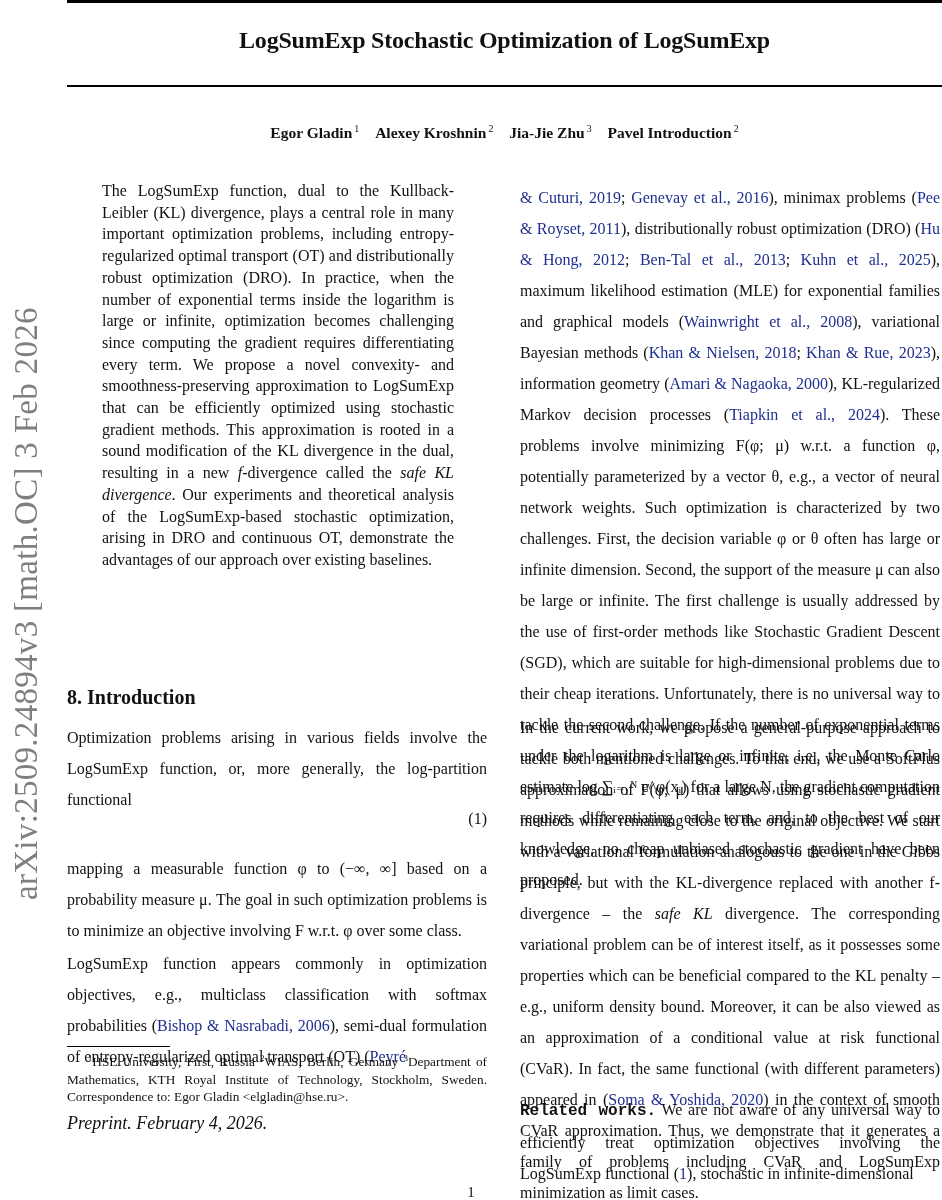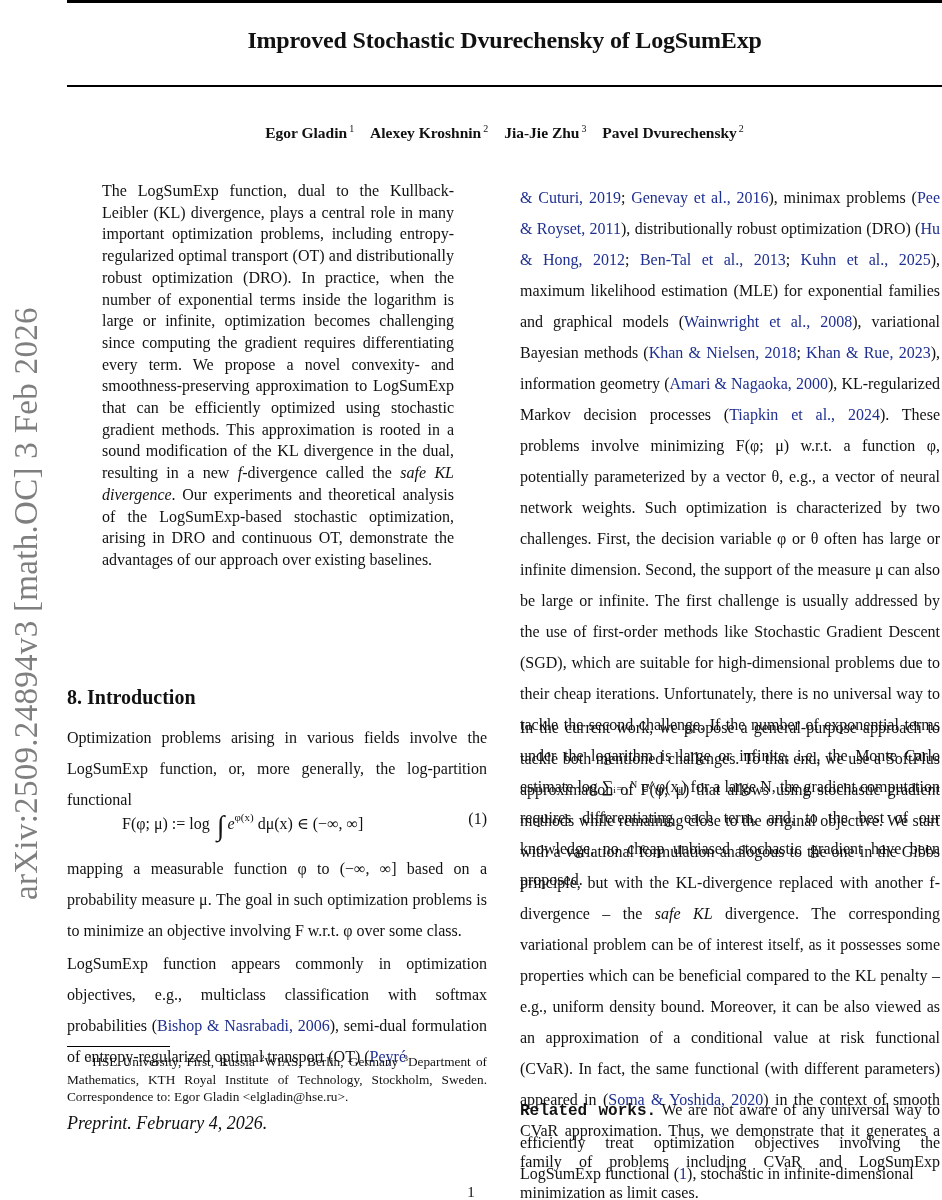--- a/index.html
+++ b/index.html
@@ -63,47 +63,43 @@
   .rp1 { position: absolute; top: 182px; left: 520px; width: 420px; }
   .rp2 { position: absolute; top: 712px; left: 520px; width: 420px; }
   .rp3 { position: absolute; top: 1094px; left: 520px; width: 420px; }
   .run-in { font-weight: bold; font-family: Liberation Mono, monospace; }
   i.m { font-style: italic; }
 </style>
 </head>
 <body>
 
 <div class="rule rule-top"></div>
-<h1 class="title" style="margin:0;">Improved Stochastic Dvurechensky of LogSumExp</h1>
+<h1 class="title" style="margin:0;">LogSumExp Stochastic Optimization of LogSumExp</h1>
 <div class="rule rule-bottom"></div>
 
 <div class="authors">
   <span class="author"><span>Egor Gladin</span><sup>1</sup></span>
   <span class="author"><span>Alexey Kroshnin</span><sup>2</sup></span>
   <span class="author"><span>Jia-Jie Zhu</span><sup>3</sup></span>
-  <span class="author"><span>Pavel Dvurechensky</span><sup>2</sup></span>
+  <span class="author"><span>Pavel Introduction</span><sup>2</sup></span>
 </div>
 
 <div class="arxiv-stamp">arXiv:2509.24894v3  [math.OC]  3 Feb 2026</div>
 
 <div class="col-left">
   <p class="abstract-body" style="margin-top:0;">
     <span>The LogSumExp function, dual to the Kullback-Leibler (KL) divergence, plays a central role in many important optimization problems, including entropy-regularized optimal transport (OT) and distributionally robust optimization (DRO). In practice, when the number of exponential terms inside the logarithm is large or infinite, optimization becomes challenging since computing the gradient requires differentiating every term. We propose a novel convexity- and smoothness-preserving approximation to LogSumExp that can be efficiently optimized using stochastic gradient methods. This approximation is rooted in a sound modification of the KL divergence in the dual, resulting in a new </span><i class="m">f</i><span>-divergence called the </span><i>safe KL divergence</i><span>. Our experiments and theoretical analysis of the LogSumExp-based stochastic optimization, arising in DRO and continuous OT, demonstrate the advantages of our approach over existing baselines.</span>
   </p>
 </div>
 
 <div class="section-title">8. Introduction</div>
 
 <p class="para intro-p1">Optimization problems arising in various fields involve the LogSumExp function, or, more generally, the log-partition functional</p>
 
 <div class="eq">
-  <span class="expr">
-    <span>F(φ; μ) := log</span>
-    <span class="integral">∫</span><i>e</i><span class="exp-sup">φ(x)</span><span> dμ(x) ∈ (−∞, ∞]</span>
-  </span>
   <span class="eq-num">(1)</span>
 </div>
 
 <p class="para intro-p2">mapping a measurable function φ to (−∞, ∞] based on a probability measure μ.  The goal in such optimization problems is to minimize an objective involving F w.r.t. φ over some class.</p>
 
 <p class="para intro-p3">
   <span>LogSumExp function appears commonly in optimization objectives, e.g., multiclass classification with softmax probabilities (</span><a class="cite">Bishop &amp; Nasrabadi, 2006</a><span>), semi-dual formulation of entropy-regularized optimal transport (OT) (</span><a class="cite">Peyré</a>
 </p>
 
 <div class="footnote-rule"></div>

